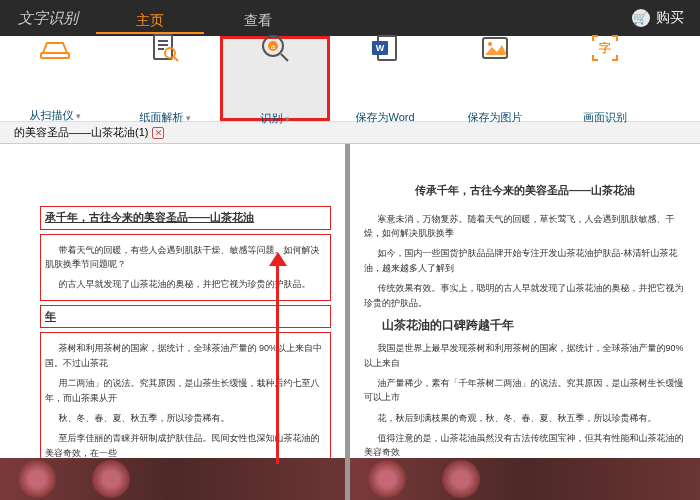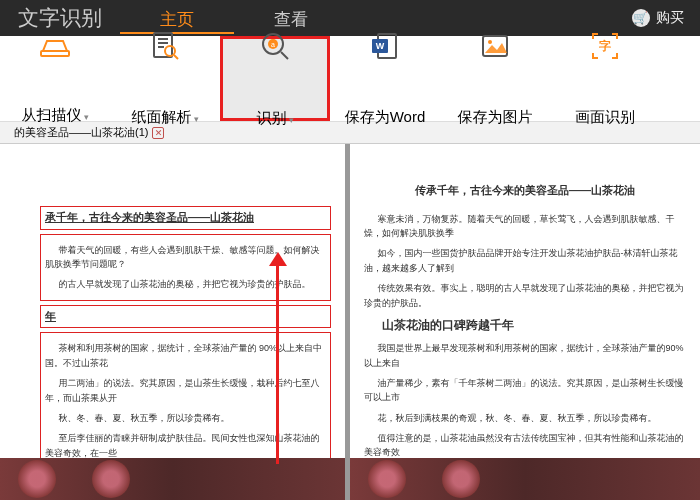--- a/index.html
+++ b/index.html
@@ -1,30 +1,30 @@
 <!DOCTYPE html>
 <html><head>
 <meta charset="utf-8">
 <style>
 * { margin: 0; padding: 0; box-sizing: border-box; }
 body { font-family: "Microsoft YaHei", Arial, sans-serif; width: 700px; height: 500px; overflow: hidden; background: #fff; }
 
 .titlebar { background: #2a2a2a; height: 36px; display: flex; align-items: center; color: #ccc; }
-.titlebar .app-name { padding: 0 18px; font-size: 21px; }
-.titlebar .tab { padding: 0 40px; height: 32px; line-height: 36px; font-size: 17px; cursor: pointer; }
+.titlebar .app-name { padding: 0 18px; font-size: 15px; font-style: italic; }
+.titlebar .tab { padding: 0 40px; height: 32px; line-height: 36px; font-size: 14px; cursor: pointer; }
 .titlebar .tab.active { color: #ff8c1a; border-bottom: 2px solid #ff8c1a; }
 .titlebar .spacer { flex: 1; }
 .titlebar .buy { display: flex; align-items: center; gap: 6px; padding: 0 16px; font-size: 14px; color: #eee; cursor: pointer; }
 .cart-icon { width: 18px; height: 18px; border-radius: 50%; background: #e8e8e8; display: flex; align-items: center; justify-content: center; color: #2a2a2a; font-size: 12px; }
 
 .toolbar { background: #fff; height: 86px; display: flex; border-bottom: 1px solid #ddd; }
 .toolbtn { width: 110px; display: flex; flex-direction: column; align-items: center; justify-content: center; gap: 6px; cursor: pointer; position: relative; }
 .toolbtn.highlight { background: #eaeaea; border: 3px solid #e82020; }
 .toolbtn .icon { width: 32px; height: 32px; display: flex; align-items: center; justify-content: center; }
-.toolbtn .lbl { font-size: 15px; color: #000000; margin-top: 41px; }
+.toolbtn .lbl { font-size: 11px; color: #0c4a6e; margin-top: 41px; }
 .toolbtn .dd::after { content: " ▾"; font-size: 9px; color: #888; }
 
 .doctab-bar { height: 22px; background: #f2f2f2; border-bottom: 1px solid #ccc; display: flex; align-items: center; font-size: 11px; }
 .doctab { padding: 0 14px; display: flex; align-items: center; gap: 4px; }
 .doctab .close { width: 12px; height: 12px; border: 1px solid #c0504d; color: #c0504d; font-size: 9px; display: flex; align-items: center; justify-content: center; border-radius: 2px; cursor: pointer; }
 
 .workspace { display: flex; height: 356px; background: #999; position: relative; }
 .pane { background: #fff; overflow: hidden; position: relative; }
 .pane.left { width: 345px; margin-right: 5px; padding-left: 26px; }
 .pane.right { width: 350px; }

